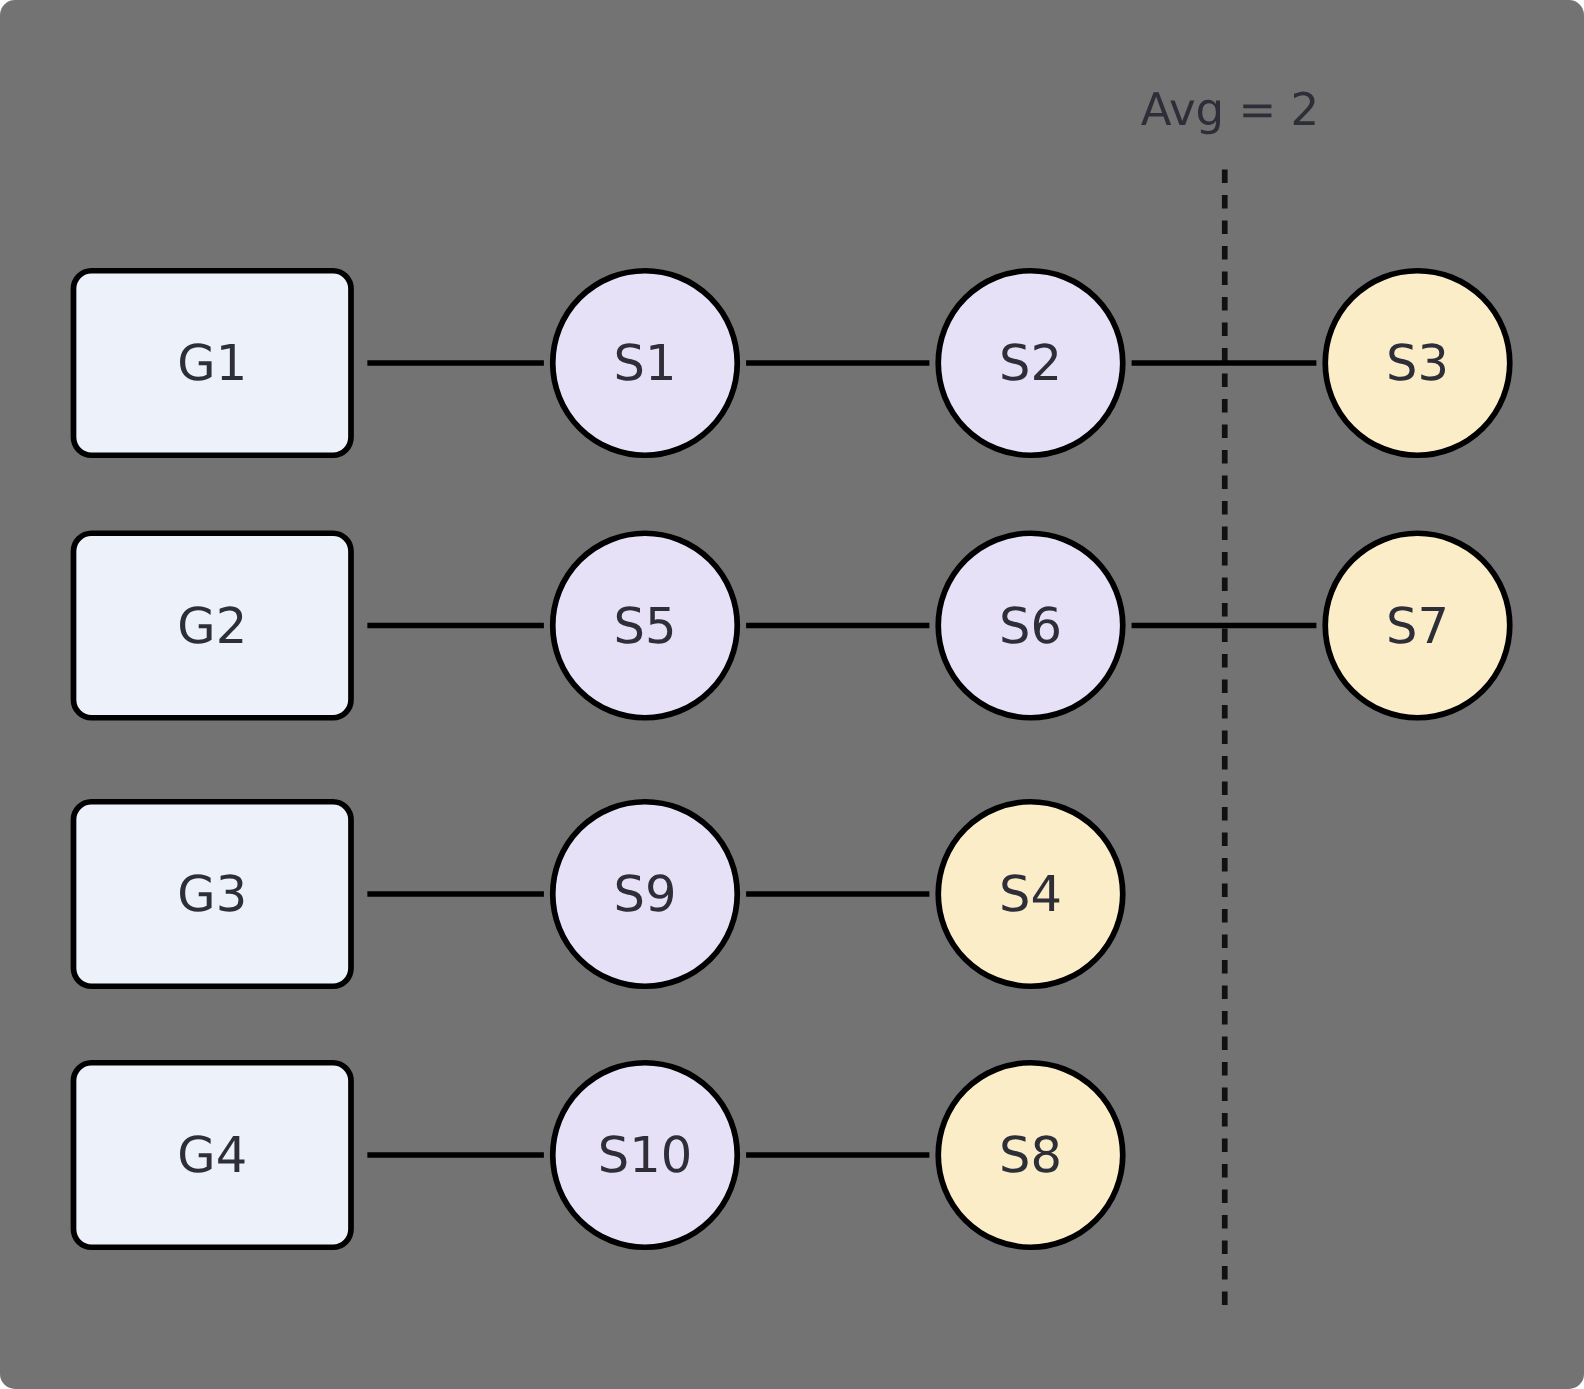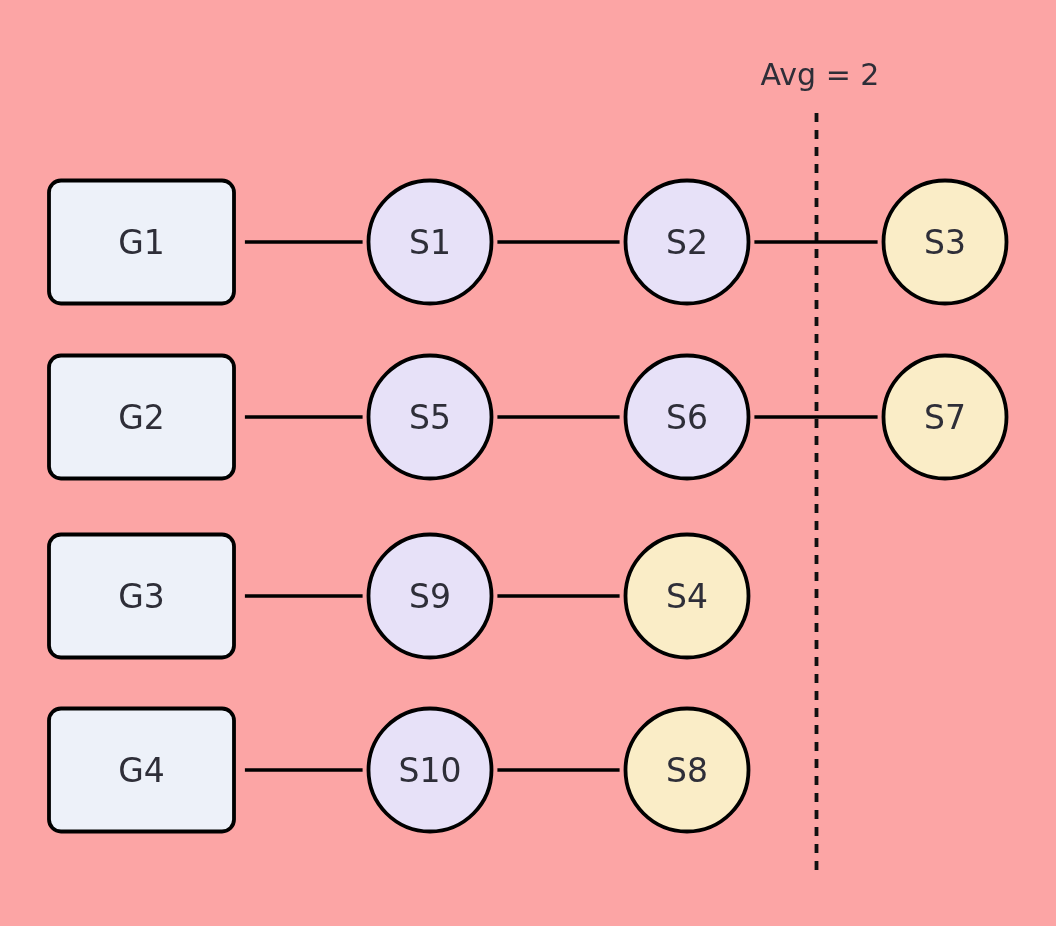--- a/index.html
+++ b/index.html
@@ -5,22 +5,23 @@
   html, body {
     margin: 0;
     padding: 0;
     background: #ffffff;
     font-family: "DejaVu Sans", "Liberation Sans", sans-serif;
   }
   .stage {
     position: relative;
     width: 1056px;
     height: 926px;
-    background: #fca5a5;
+    background: #737373;
     overflow: hidden;
+    border-radius: 10px;
   }
   svg text {
     font-family: "DejaVu Sans", "Liberation Sans", sans-serif;
     user-select: none;
   }
 </style>
 </head>
 <body>
 
 <div class="stage">

